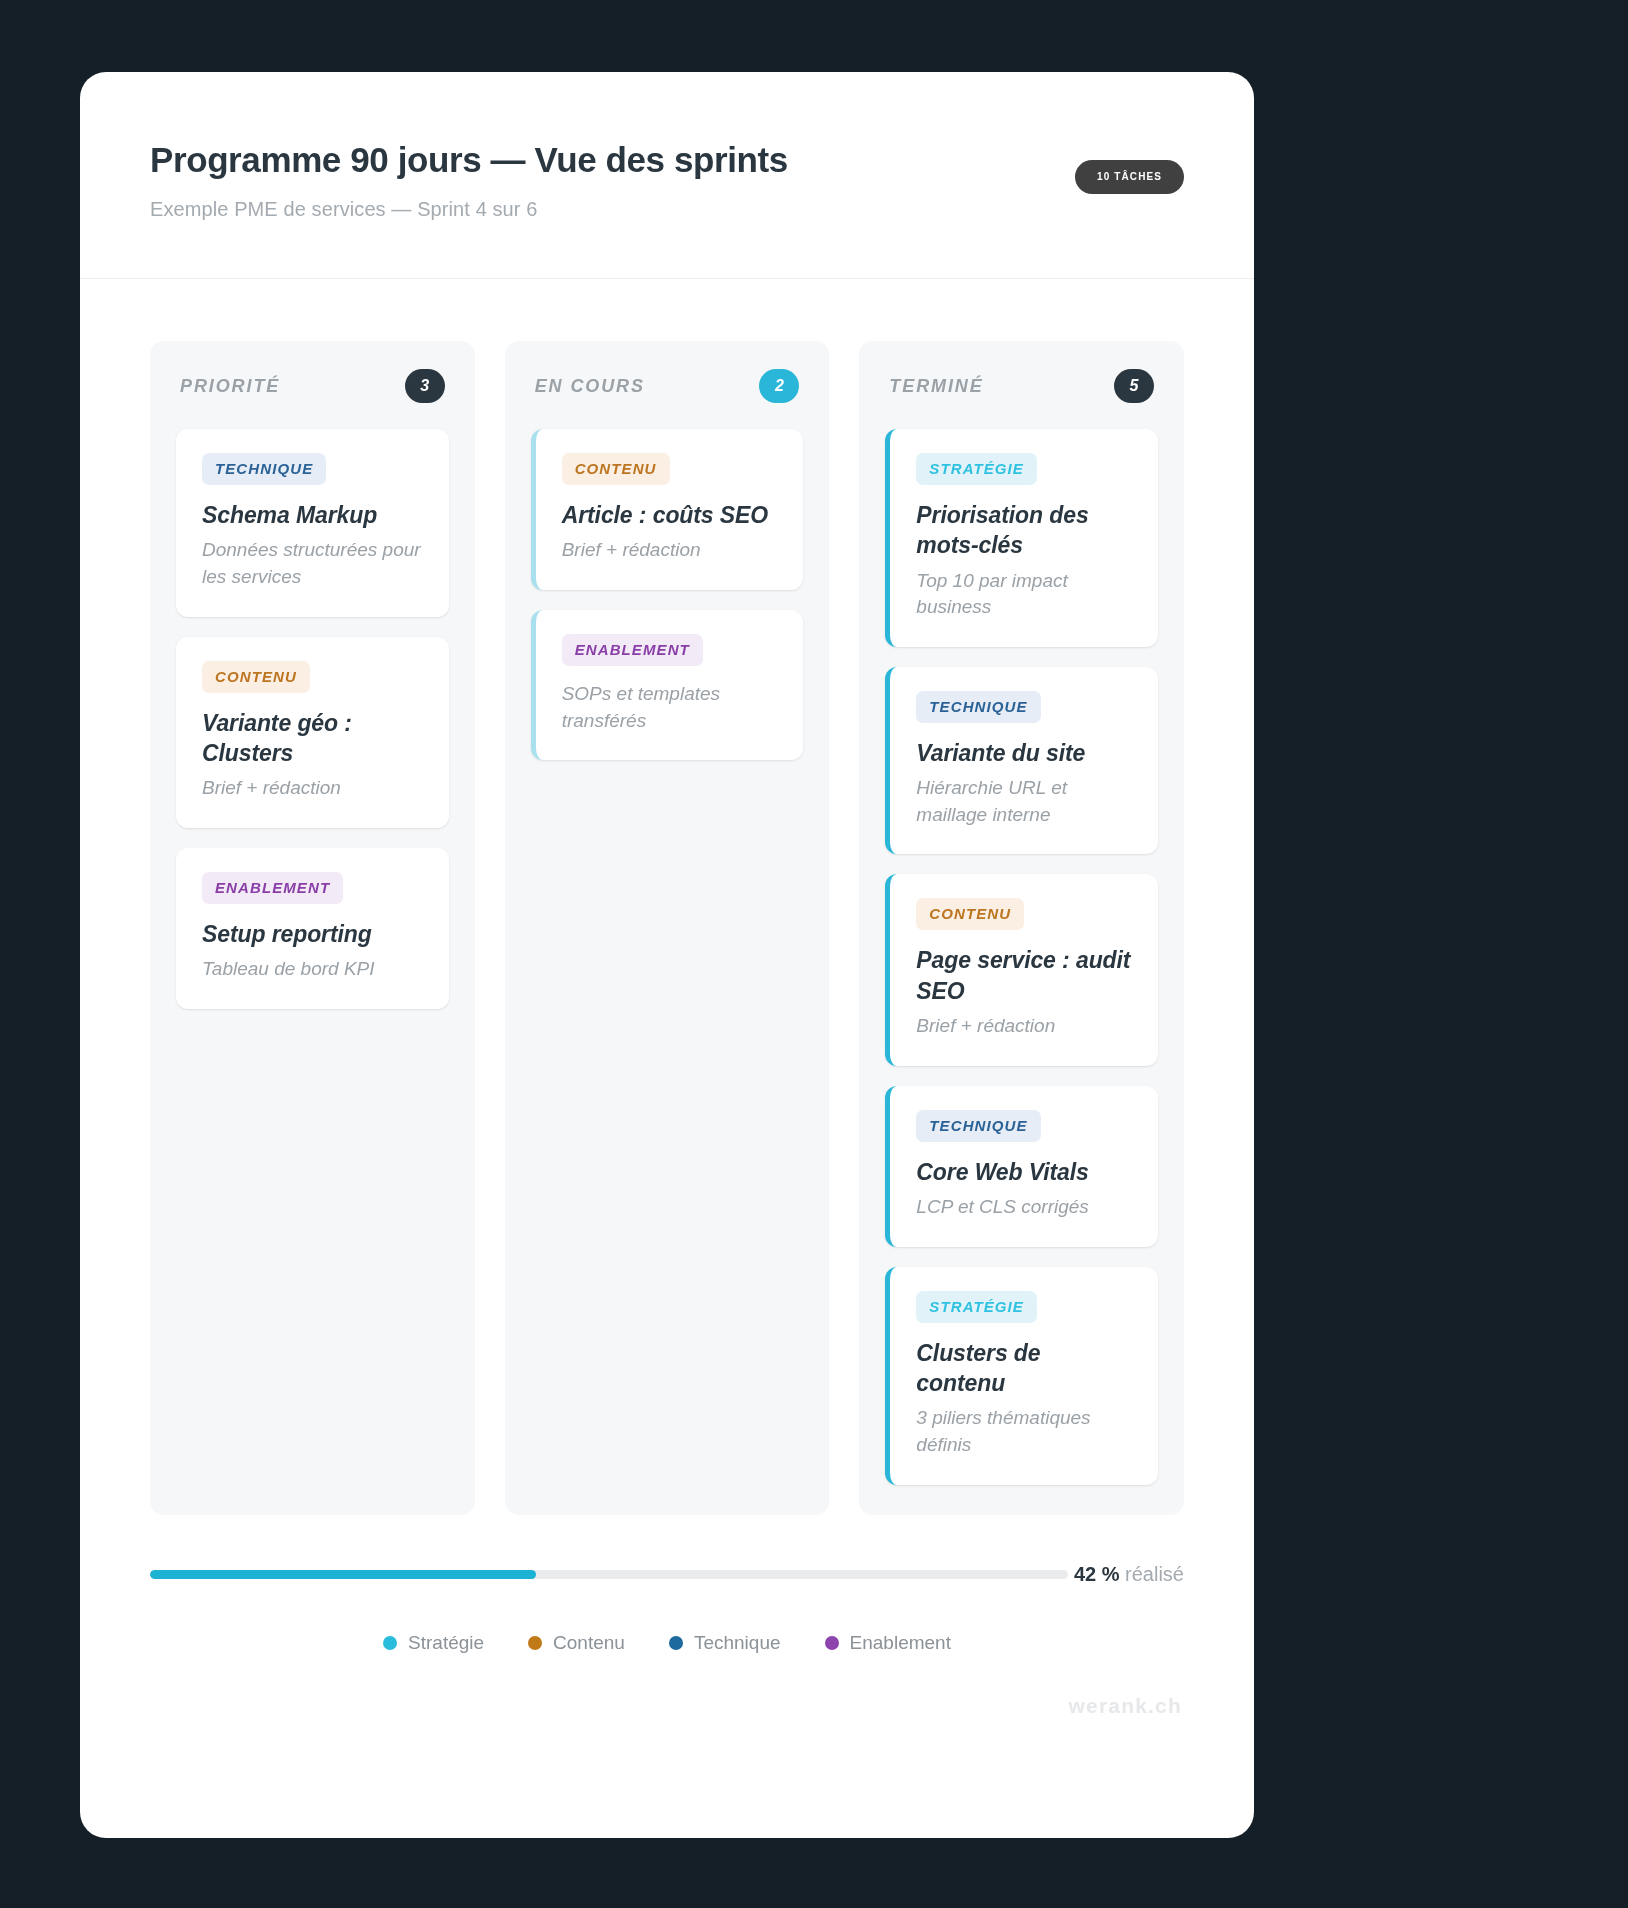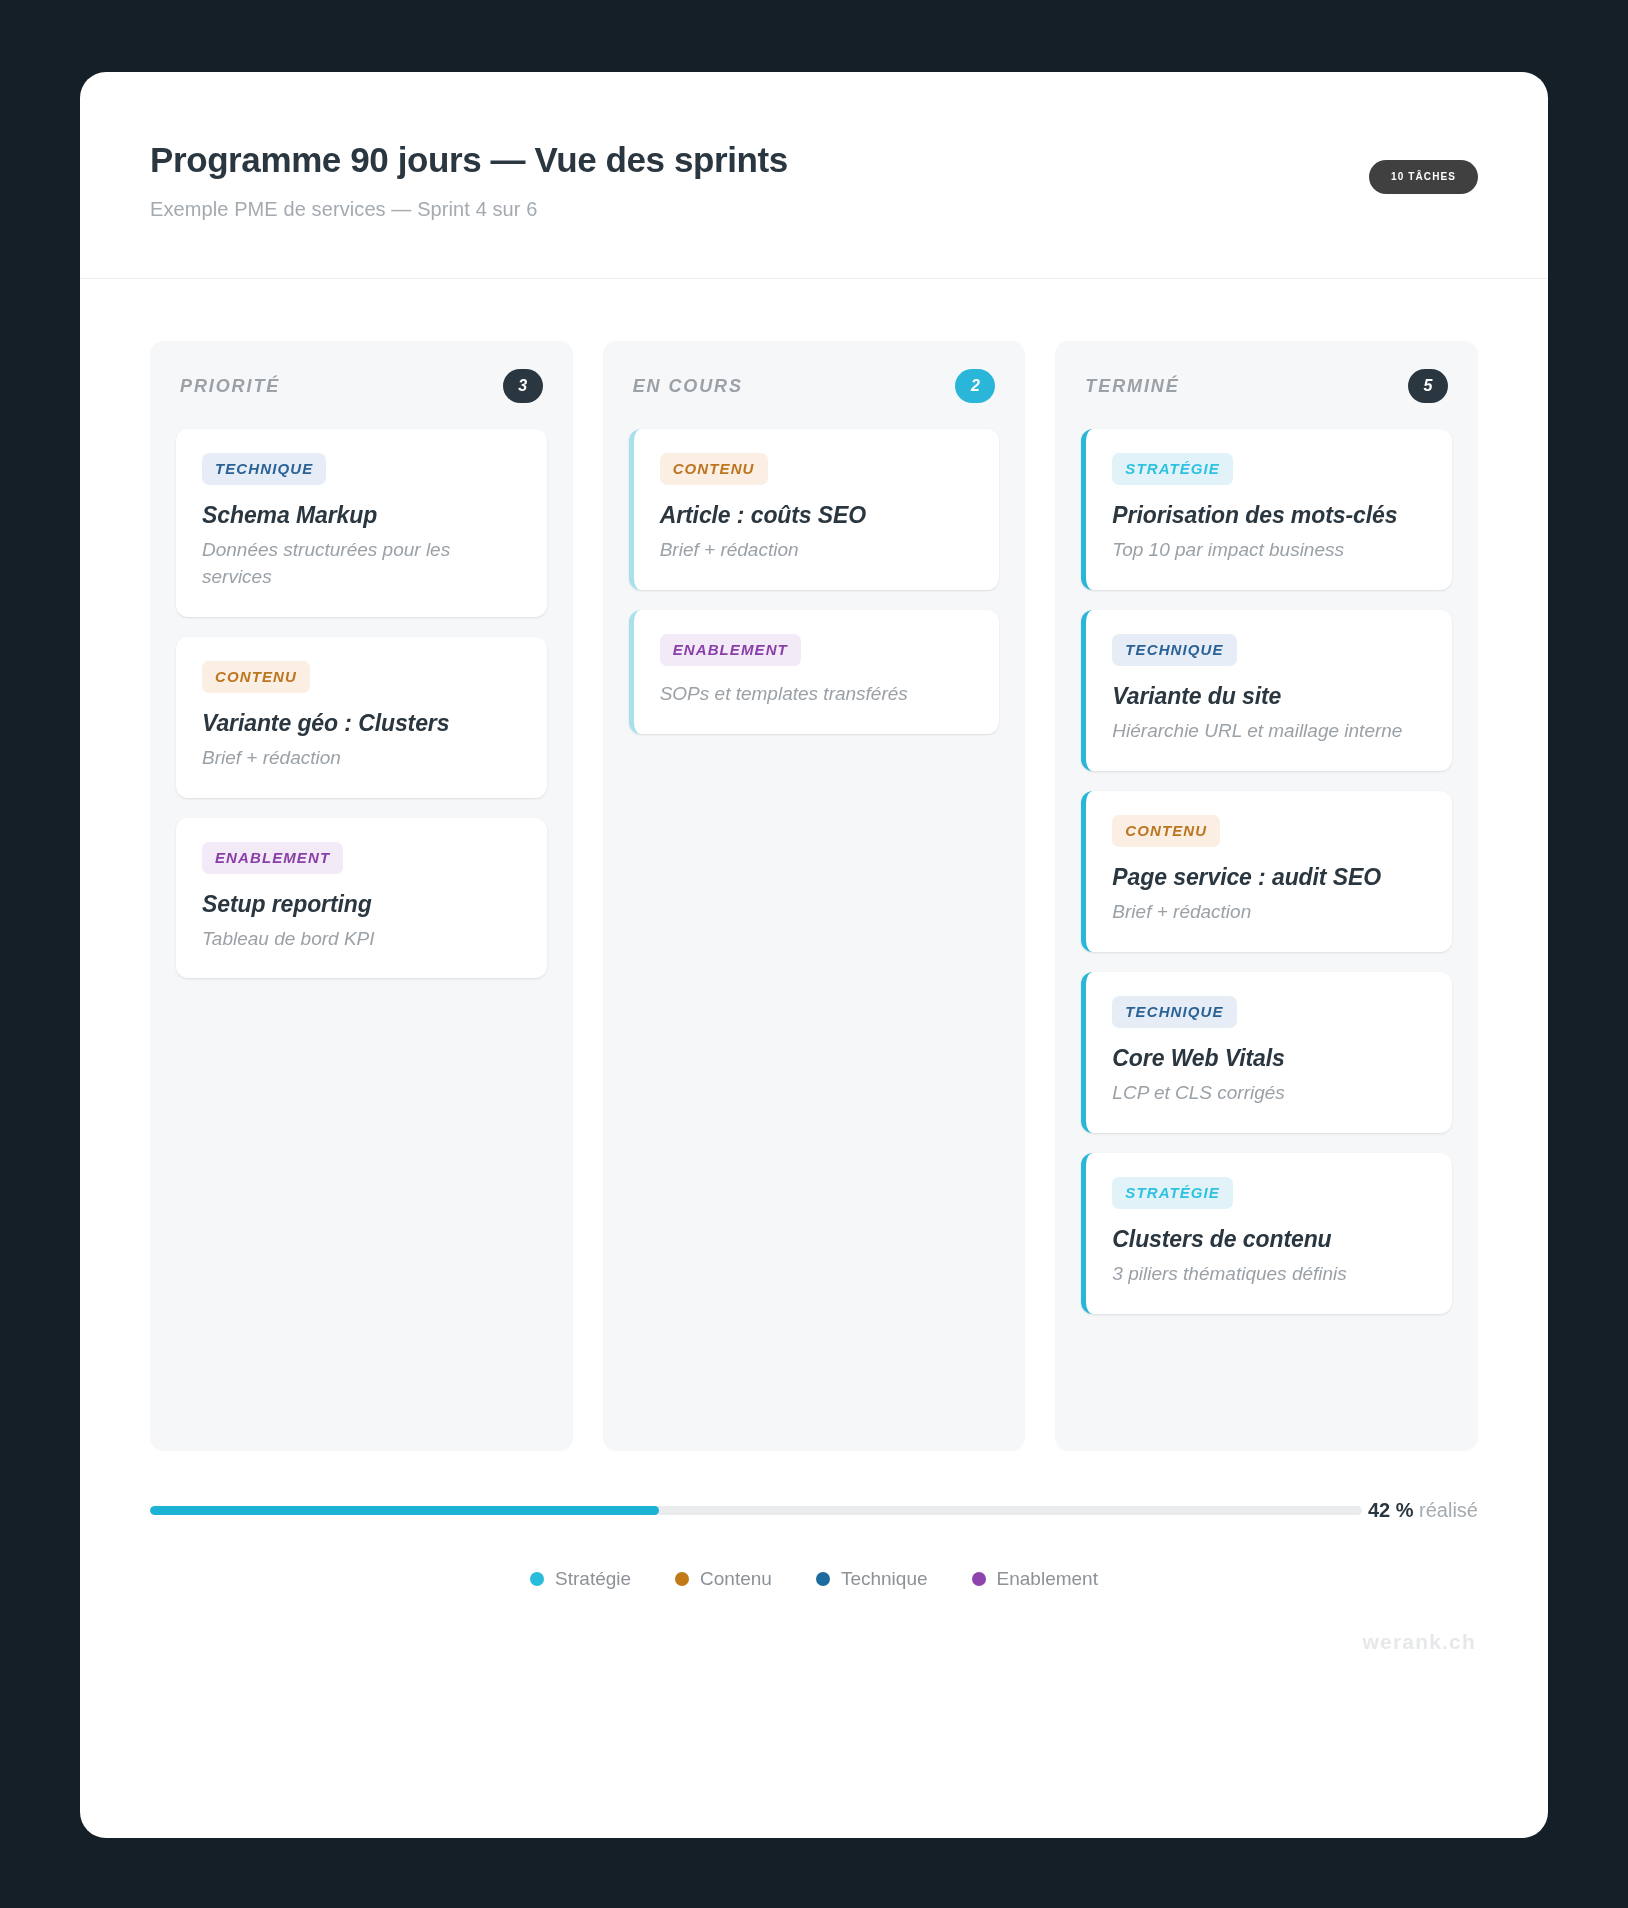--- a/index.html
+++ b/index.html
@@ -18,21 +18,21 @@
     height: 1908px;
     background: #141f27;
     overflow: hidden;
   }
 
   
   .app-window {
     position: absolute;
     left: 80px;
     top: 72px;
-    width: 1468px;
+    width: 1174px;
     height: 1766px;
     background: #ffffff;
     border-radius: 26px;
     overflow: hidden;
   }
 
   
   .header {
     position: relative;
     height: 207px;

